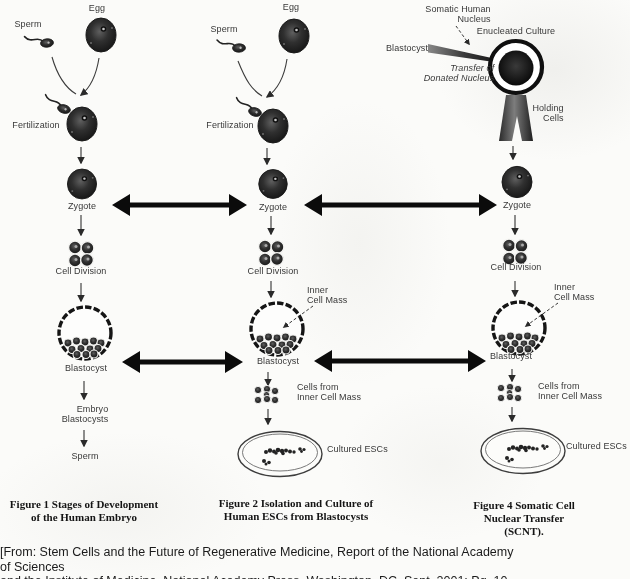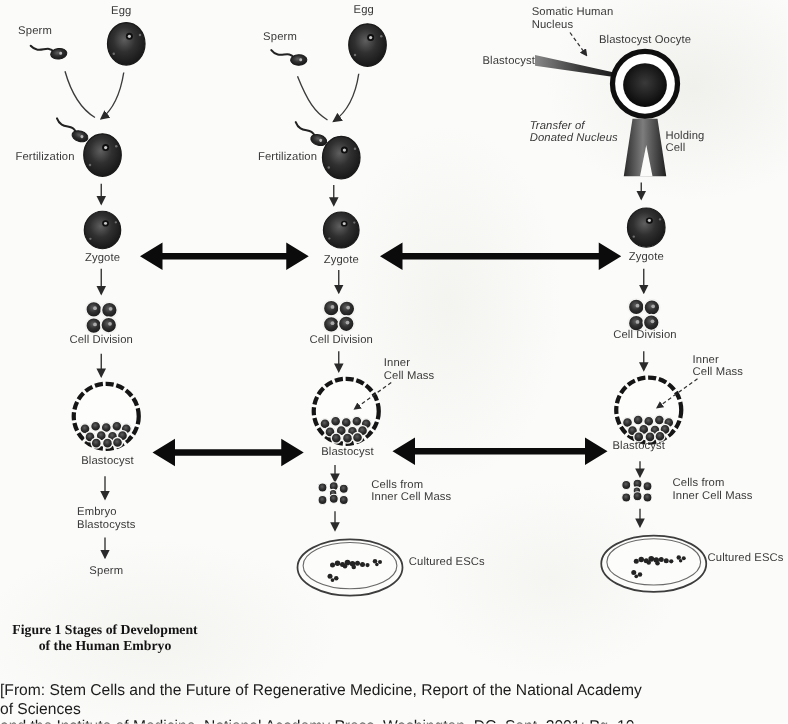--- a/index.html
+++ b/index.html
@@ -11,22 +11,22 @@
       radial-gradient(ellipse 220px 120px at 20% 88%, rgba(198,198,190,.14), transparent 65%),
       radial-gradient(ellipse 160px 120px at 70% 80%, rgba(198,198,190,.12), transparent 65%),
       #fbfbf9;
     font-family:"Liberation Sans", sans-serif;
   }
   svg.art { position:absolute; left:0; top:0; }
   .lbl {
     position:absolute; font:9px/1.12 "Liberation Sans", sans-serif;
     color:#383838; white-space:pre-line; letter-spacing:.1px;
   }
-  .c { transform:translateX(-50%); text-align:left; }
-  .i { font-style:italic;margin-top:32px; }
+  .c { transform:translateX(-50%); text-align:right; }
+  .i { font-style:italic; }
   .cap {
     position:absolute; font-family:"Liberation Serif", serif; font-weight:bold;
     font-size:11px; line-height:1.2; color:#141414; white-space:pre-line;
     text-align:center; transform:translateX(-50%);
   }
   .cap.small { font-size:11px; }
   .cite {
     position:absolute; left:0; top:545px; width:518px;
     font-family:Liberation Sans, sans-serif; font-size:12.5px; line-height:1.17;
     color:#1b1b1b; white-space:pre-line; text-align:left;
@@ -222,34 +222,37 @@
   <div class="lbl c" style="left:224px;top:24px">Sperm</div>
   <div class="lbl c" style="left:230px;top:120px">Fertilization</div>
   <div class="lbl c" style="left:273px;top:202px">Zygote</div>
   <div class="lbl c" style="left:273px;top:266px">Cell Division</div>
   <div class="lbl" style="left:307px;top:285px">Inner
 Cell Mass</div>
   <div class="lbl c" style="left:278px;top:356px">Blastocyst</div>
   <div class="lbl" style="left:297px;top:382px">Cells from
 Inner Cell Mass</div>
   <div class="lbl" style="left:327px;top:444px">Cultured ESCs</div>
+  <div class="cap" style="left:296px;top:497px">Figure 2 Isolation and Culture of
+Human ESCs from Blastocysts</div>
 
   <div class="lbl c" style="left:458px;top:4px">Somatic Human
 Nucleus</div>
   <div class="lbl c" style="left:407px;top:43px">Blastocyst</div>
-  <div class="lbl c" style="left:516px;top:26px">Blastocyst Oocyte</div>
+  <div class="lbl c" style="left:516px;top:26px">Enucleated Culture</div>
   <div class="lbl c i" style="left:459px;top:63px">Transfer of
 Donated Nucleus</div>
   <div class="lbl c" style="left:548px;top:103px">Holding
-Cell</div>
+Cells</div>
   <div class="lbl c" style="left:517px;top:200px">Zygote</div>
   <div class="lbl c" style="left:516px;top:262px">Cell Division</div>
   <div class="lbl" style="left:554px;top:282px">Inner
 Cell Mass</div>
   <div class="lbl c" style="left:511px;top:351px">Blastocyst</div>
   <div class="lbl" style="left:538px;top:381px">Cells from
 Inner Cell Mass</div>
   <div class="lbl" style="left:566px;top:441px">Cultured ESCs</div>
+  <div class="cap small" style="left:524px;top:499px">Figure 4 Somatic Cell Nuclear Transfer (SCNT).</div>
 
   <div class="cite">[From: Stem Cells and the Future of Regenerative Medicine, Report of the National Academy of Sciences
 and the Institute of Medicine, National Academy Press, Washington, DC, Sept. 2001; Pg. 10, 11, 26]</div>
 
 </div>
 
 </body></html>

